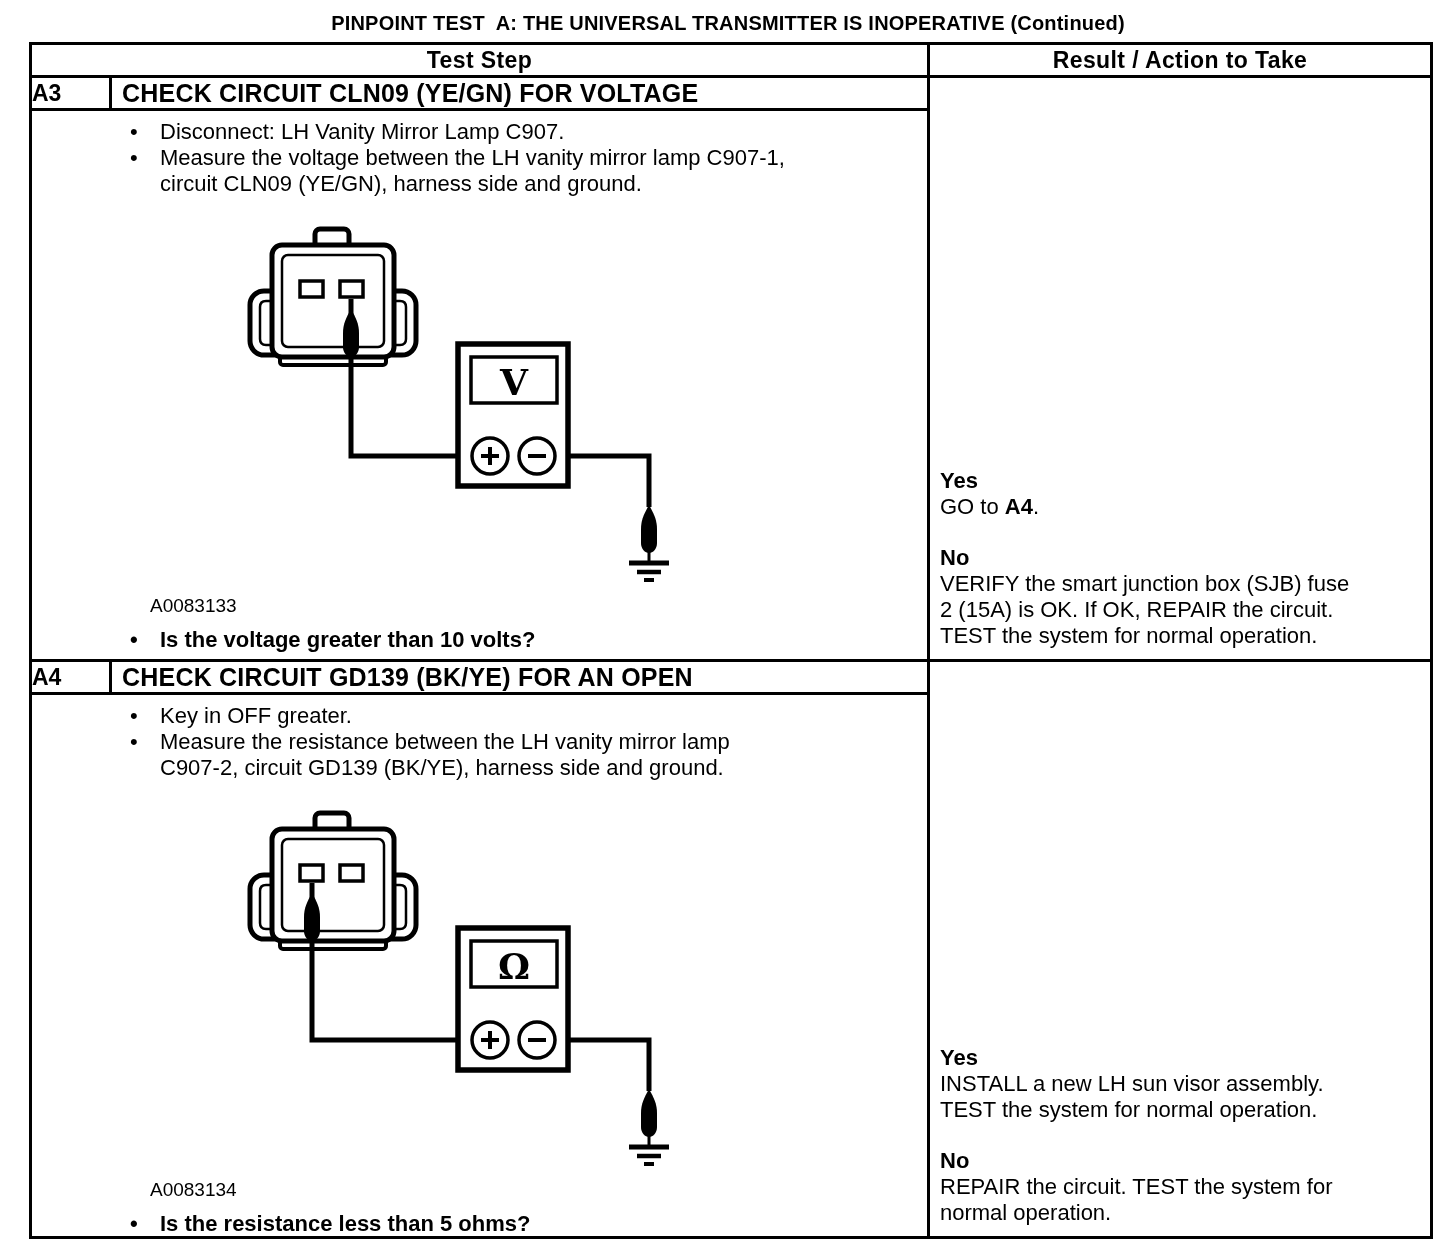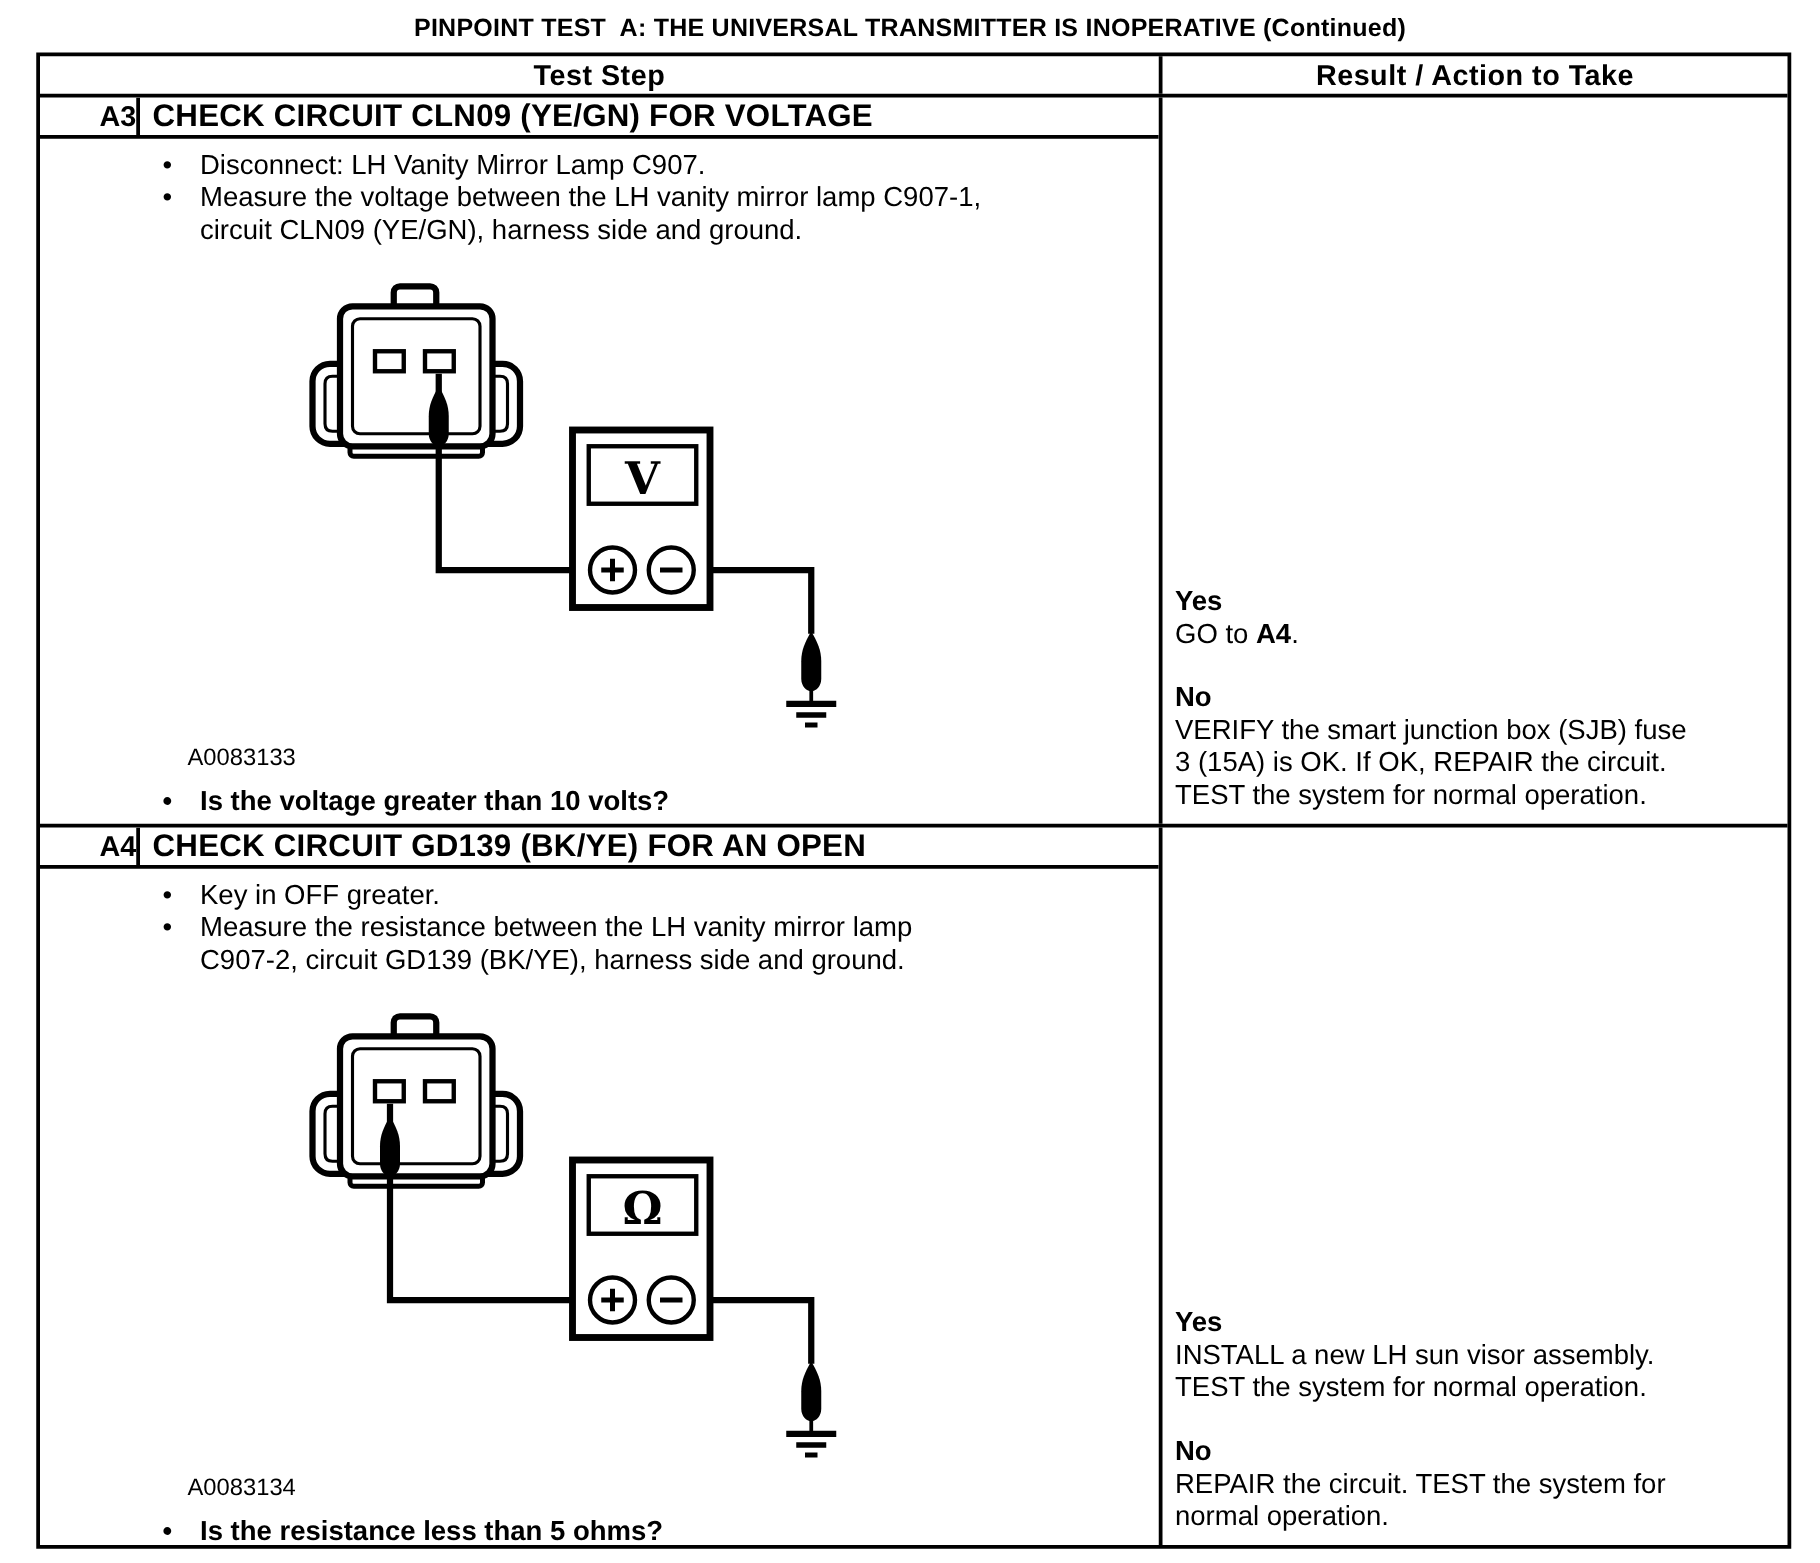--- a/index.html
+++ b/index.html
@@ -28,21 +28,21 @@
     letter-spacing:0.4px;
   }
   .th.left { border-right:3px solid #000; }
   .trow { display:grid; grid-template-columns:898px 1fr; }
   .row-a4 { border-top:3px solid #000; }
   .row-a3 { height:581px; }
   .row-a4 { height:577px; }
   .tleft { border-right:3px solid #000; overflow:hidden; }
   .stepband { display:grid; grid-template-columns:80px 1fr; border-bottom:3px solid #000; height:33px; }
   .stepid {
-    border-right:3px solid #000; text-align:right;
+    border-right:3px solid #000; text-align:left;
     font-weight:bold; font-size:23px; line-height:30px;
   }
   .steptitle {
     padding-left:10px; font-weight:bold; font-size:25px; line-height:30px;
     letter-spacing:0.2px; white-space:nowrap;
   }
   .stepbody { padding-top:8px; }
   ul.bullets { list-style:none; padding-left:98px; }
   ul.bullets li { display:flex; font-size:22px; line-height:26px; }
   .b { width:30px; flex:0 0 30px; font-size:22px; }
@@ -132,21 +132,21 @@
           <span class="btext">Is the voltage greater than 10 volts?</span>
         </div>
       </div>
     </div>
 
     <div class="tright">
       <div class="ans-label">Yes</div>
       <div class="ans-text"><span>GO to </span><strong>A4</strong><span>.</span></div>
       <div class="ans-label no-label">No</div>
       <div class="ans-text">VERIFY the smart junction box (SJB) fuse
-3 (15A) is OK. If OK, REPAIR the circuit.
+2 (15A) is OK. If OK, REPAIR the circuit.
 TEST the system for normal operation.</div>
     </div>
   </div>
 
   <div class="trow row-a4">
     <div class="tleft">
       <div class="stepband">
         <div class="stepid">A4</div>
         <div class="steptitle">CHECK CIRCUIT GD139 (BK/YE) FOR AN OPEN</div>
       </div>

